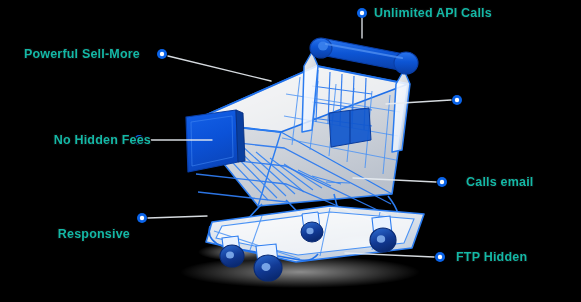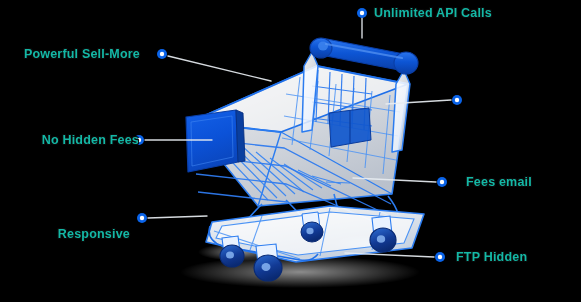--- a/index.html
+++ b/index.html
@@ -260,20 +260,20 @@
         <line x1="434" y1="257" x2="345" y2="253" stroke="#e8edf2" stroke-width="1.4" stroke-linecap="round" opacity="0.92"></line>
         <g>
           <circle cx="440" cy="257" r="5" fill="#0a63e8"></circle>
           <circle cx="440" cy="257" r="2.2" fill="#ffffff"></circle>
         </g>
       </svg>
 
     <div id="labels-layer">
         <div class="callout-label label-right" style="top: 7px; left: 374px;">Unlimited API Calls</div>
         <div class="callout-label label-left" style="top: 48px; right: 441px;">Powerful Sell-More</div>
-        <div class="callout-label label-left" style="top: 134px; right: 442px;">No Hidden Fees</div>
-        <div class="callout-label label-right" style="top: 176px; left: 466px;">Fees email</div>
+        <div class="callout-label label-left" style="top: 134px; right: 430px;">No Hidden Fees</div>
+        <div class="callout-label label-right" style="top: 176px; left: 466px;">Calls email</div>
         <div class="callout-label label-left" style="top: 228px; right: 451px;">Responsive</div>
         <div class="callout-label label-right" style="top: 251px; left: 456px;">FTP Hidden</div>
       </div>
 
   </div>
 </div>
 
 </body></html>

